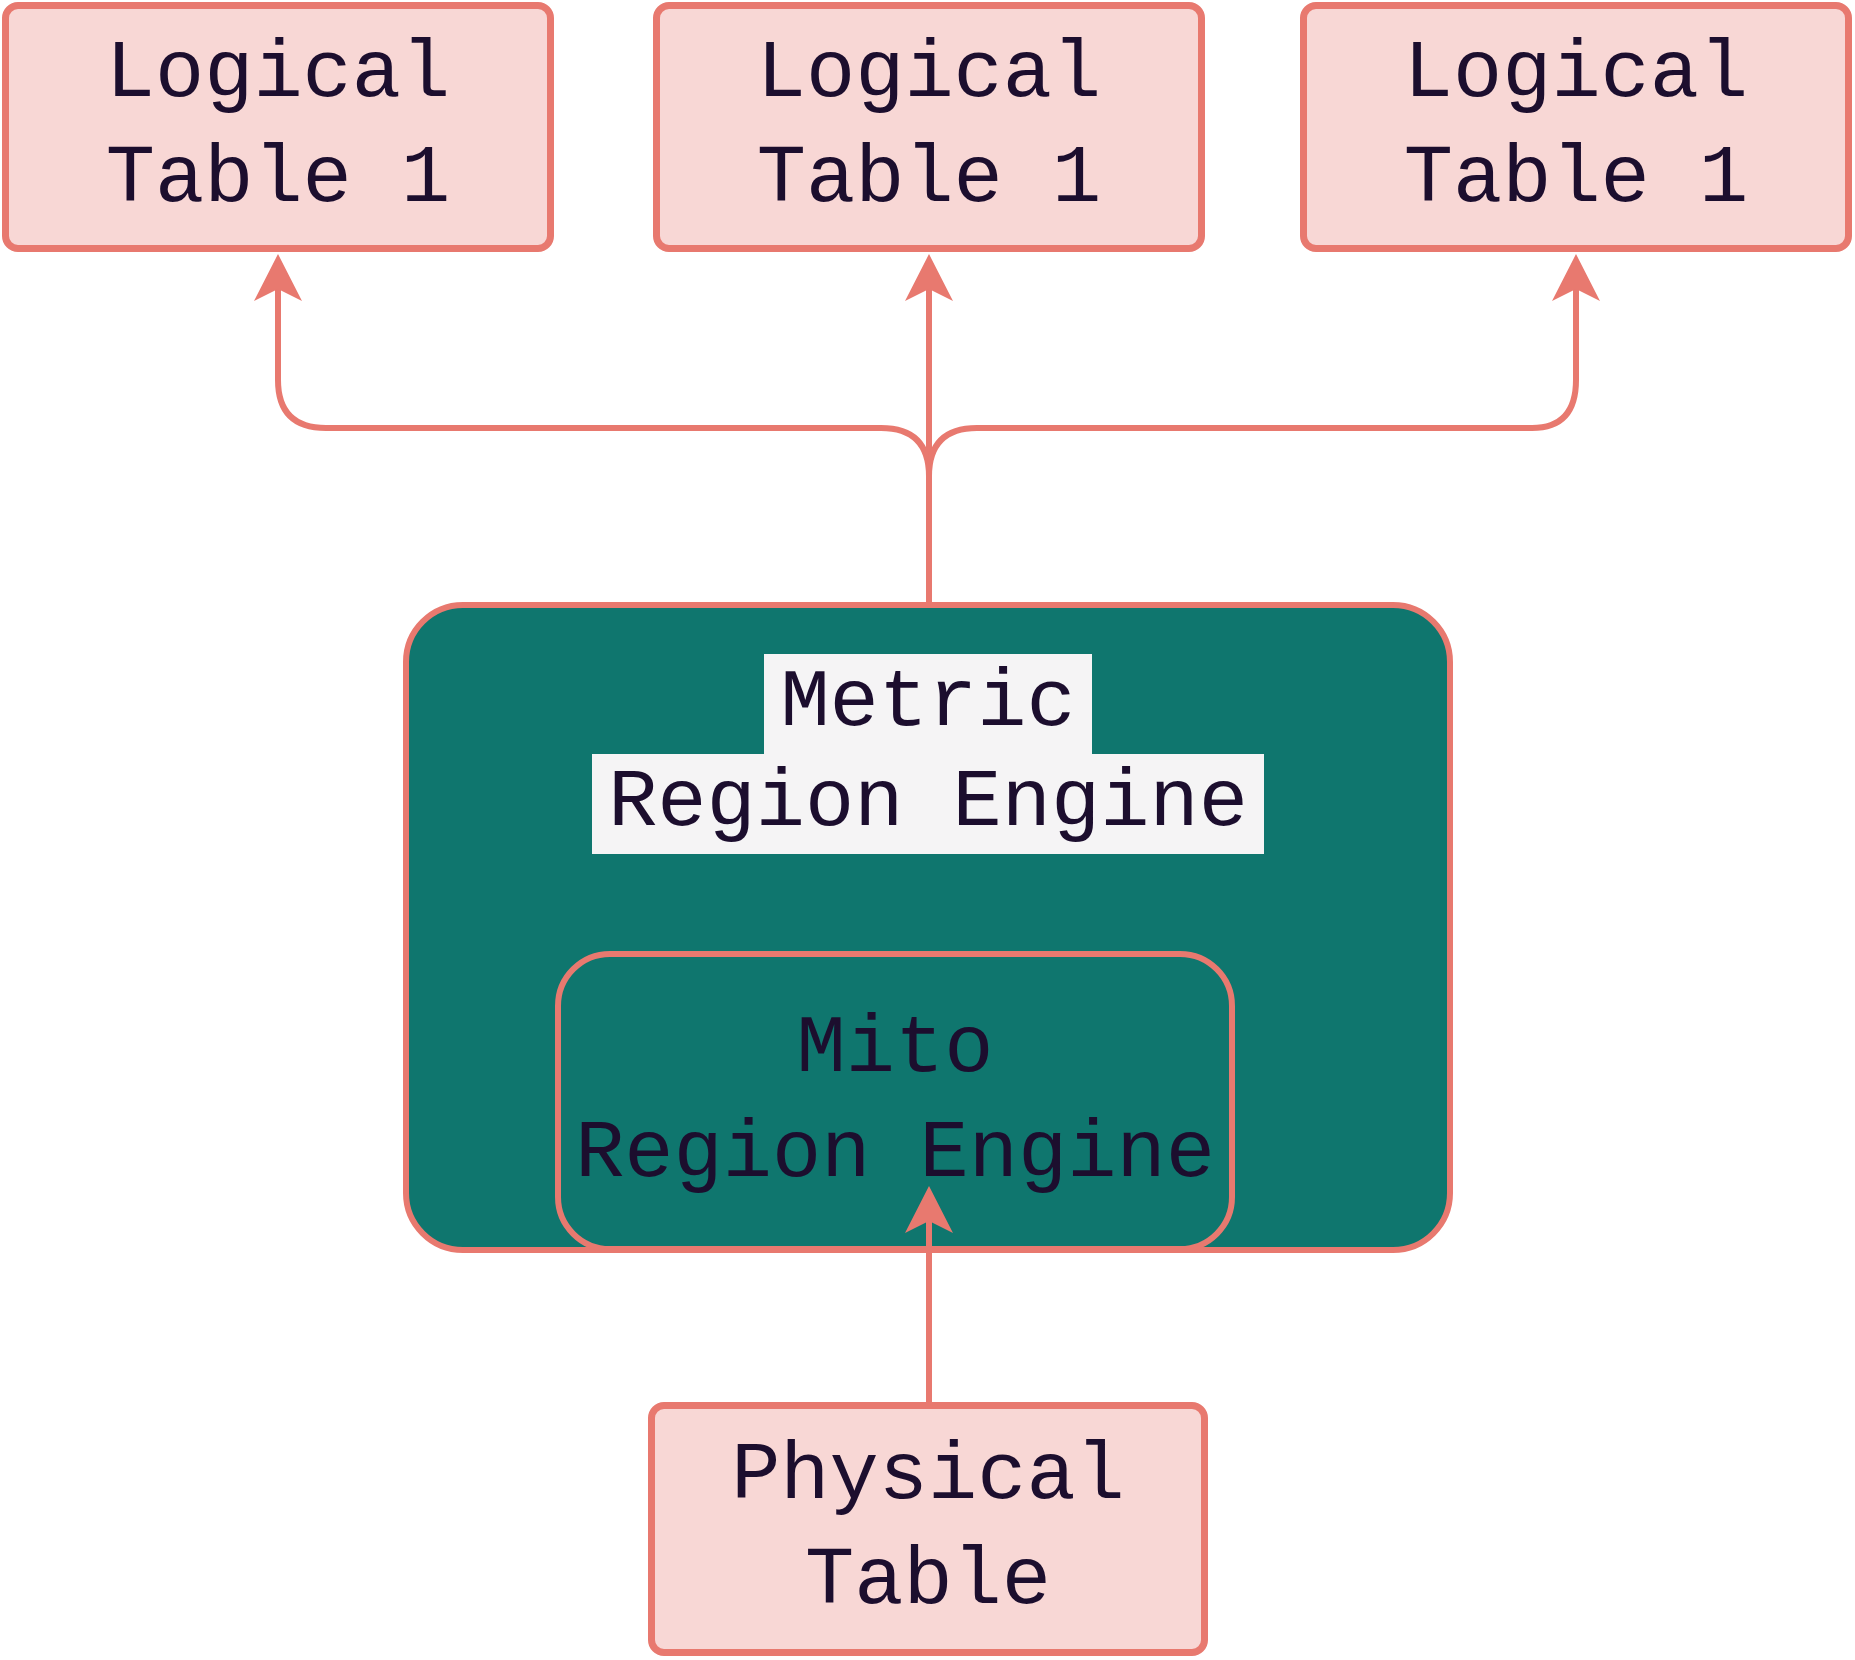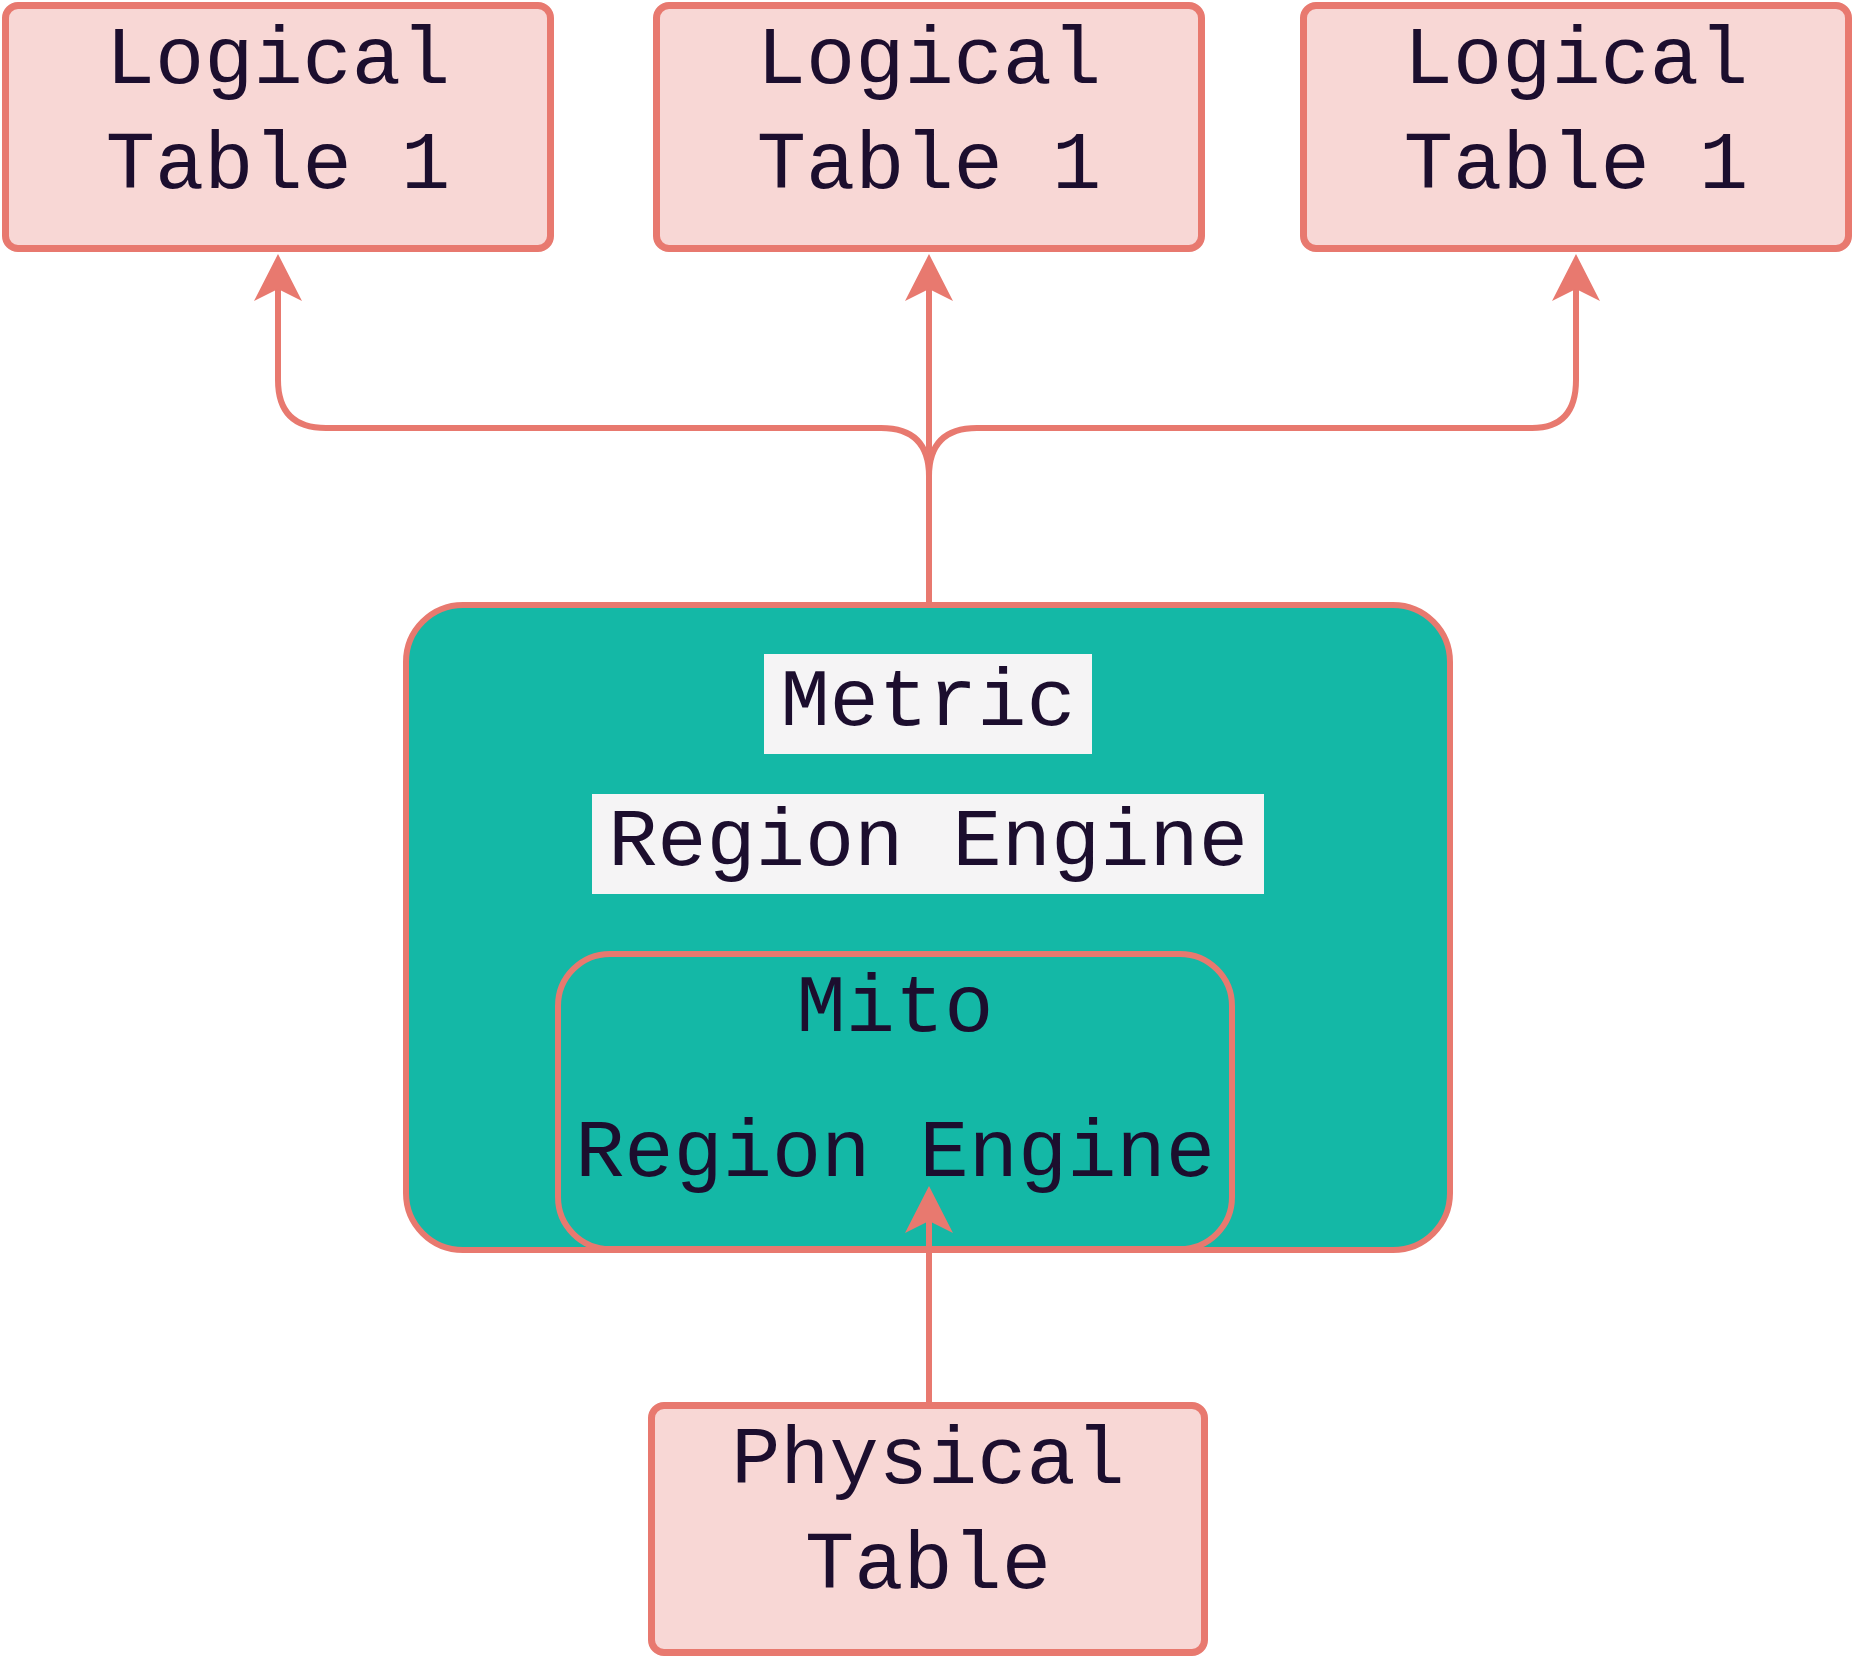--- a/index.html
+++ b/index.html
@@ -7,36 +7,35 @@
     position:relative;
     width:1855px;height:1660px;
     background:#ffffff;
     overflow:hidden;
     font-family:"Liberation Mono","DejaVu Sans Mono",monospace;
   }
   .node{
     position:absolute;
     box-sizing:border-box;
     display:flex;flex-direction:column;
-    align-items:center;justify-content:flex-start;
+    align-items:center;justify-content:center;
     text-align:center;
     font-size:82px;
     line-height:105px;
     color:var(--text-color,#1c0e2e);
     white-space:nowrap;
   }
   .node.pink{
     background:var(--node-fill,#f8d7d5);
     border:7px solid var(--accent,#e8796f);
     border-radius:16px;
   }
   .node.container-box{
-    background:#14b8a6;
+    background:#0f766e;
     border:6px solid var(--accent,#e8796f);
-    gap:40px;
   }
   #node-metric{
     border-radius:60px;
     justify-content:flex-start;
     padding-top:46px;
     line-height:100px;
   }
   #node-mito{
     border-radius:55px;
   }

